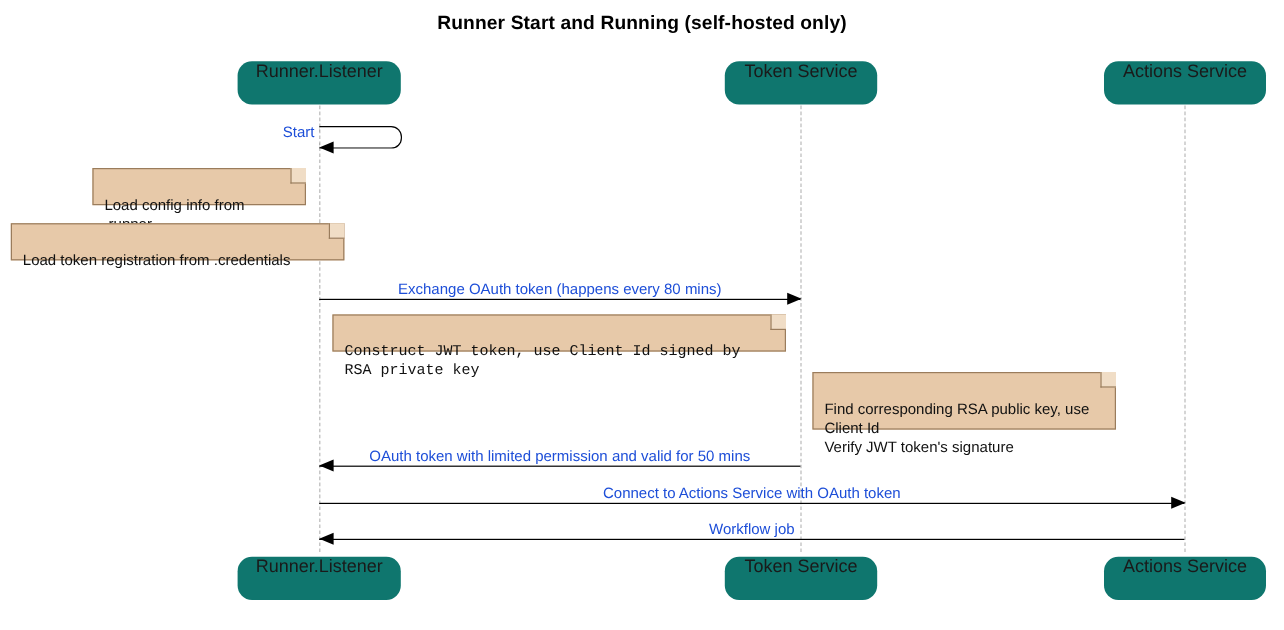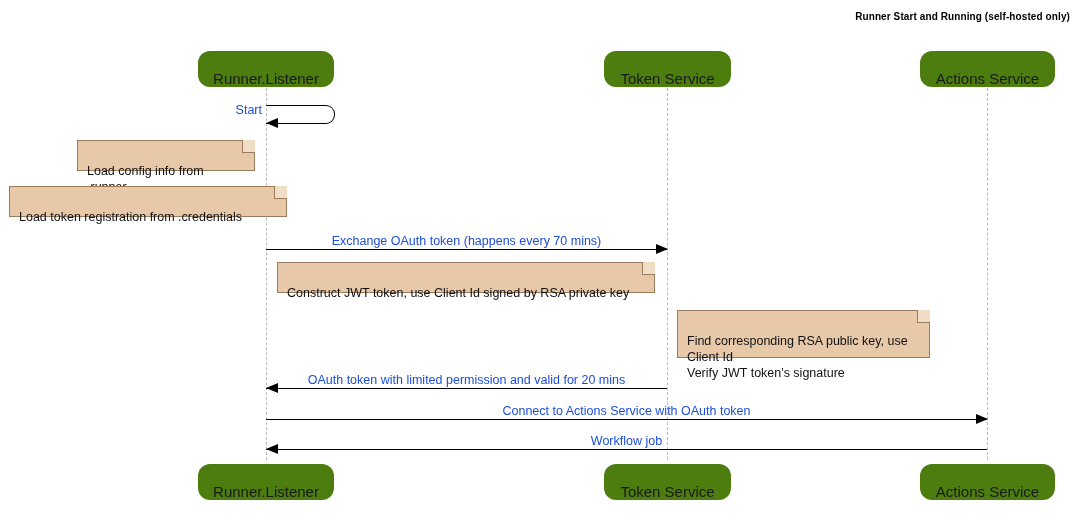--- a/index.html
+++ b/index.html
@@ -19,33 +19,33 @@
     left: 0;
     top: 0;
     width: 1070px;
     height: 525px;
   }
   .title {
     position: absolute;
     width: 1070px;
     top: 11px;
     left: 0;
-    text-align: right;
-    font-size: 10px;
+    text-align: center;
+    font-size: 16px;
     font-weight: bold;
     color: #000000;
     letter-spacing: 0.1px;
   }
   
   .participant {
     position: absolute;
-    background: #4d7c0f;
+    background: #0f766e;
     border-radius: 12px;
     display: flex;
-    align-items: flex-end;
+    align-items: flex-start;
     justify-content: center;
     font-size: 15px;
     color: #1a1a1a;
     box-sizing: border-box;
   }
   
   .lifeline {
     position: absolute;
     width: 0;
     border-left: 1.4px dashed #b9b9b9;
@@ -139,36 +139,36 @@
     <span class="note-fold"></span>
   </div>
 
   <div class="note" style="left:9px; top:186px; width:278px; height:31px;">
     <span>Load token registration from .credentials</span>
     <span class="note-fold"></span>
   </div>
 
   <div class="msg-line" style="left:266px; top:249px; width:401px;"></div>
   <div class="arrowhead arrow-right" style="left:656px; top:244px;"></div>
-  <div class="msg-label" style="left:266px; top:234px; width:401px;">Exchange OAuth token (happens every 70 mins)</div>
+  <div class="msg-label" style="left:266px; top:234px; width:401px;">Exchange OAuth token (happens every 80 mins)</div>
 
-  <div class="note" style="left:277px; top:262px; width:378px; height:31px;">
+  <div class="note" style="left:277px; top:262px; width:378px; height:31px;font-family:Liberation Mono, monospace;">
     <span>Construct JWT token, use Client Id signed by RSA private key</span>
     <span class="note-fold"></span>
   </div>
 
   <div class="note" style="left:677px; top:310px; width:253px; height:48px;">
     <span>Find corresponding RSA public key, use Client Id
 Verify JWT token's signature</span>
     <span class="note-fold"></span>
   </div>
 
   <div class="msg-line" style="left:266px; top:388px; width:401px;"></div>
   <div class="arrowhead arrow-left" style="left:266px; top:383px;"></div>
-  <div class="msg-label" style="left:266px; top:373px; width:401px;">OAuth token with limited permission and valid for 20 mins</div>
+  <div class="msg-label" style="left:266px; top:373px; width:401px;">OAuth token with limited permission and valid for 50 mins</div>
 
   <div class="msg-line" style="left:266px; top:419px; width:721px;"></div>
   <div class="arrowhead arrow-right" style="left:976px; top:414px;"></div>
   <div class="msg-label" style="left:266px; top:404px; width:721px;">Connect to Actions Service with OAuth token</div>
 
   <div class="msg-line" style="left:266px; top:449px; width:721px;"></div>
   <div class="arrowhead arrow-left" style="left:266px; top:444px;"></div>
   <div class="msg-label" style="left:266px; top:434px; width:721px;">Workflow job</div>
 
   <div class="participant" style="left:198px; top:464px; width:136px; height:36px;">

